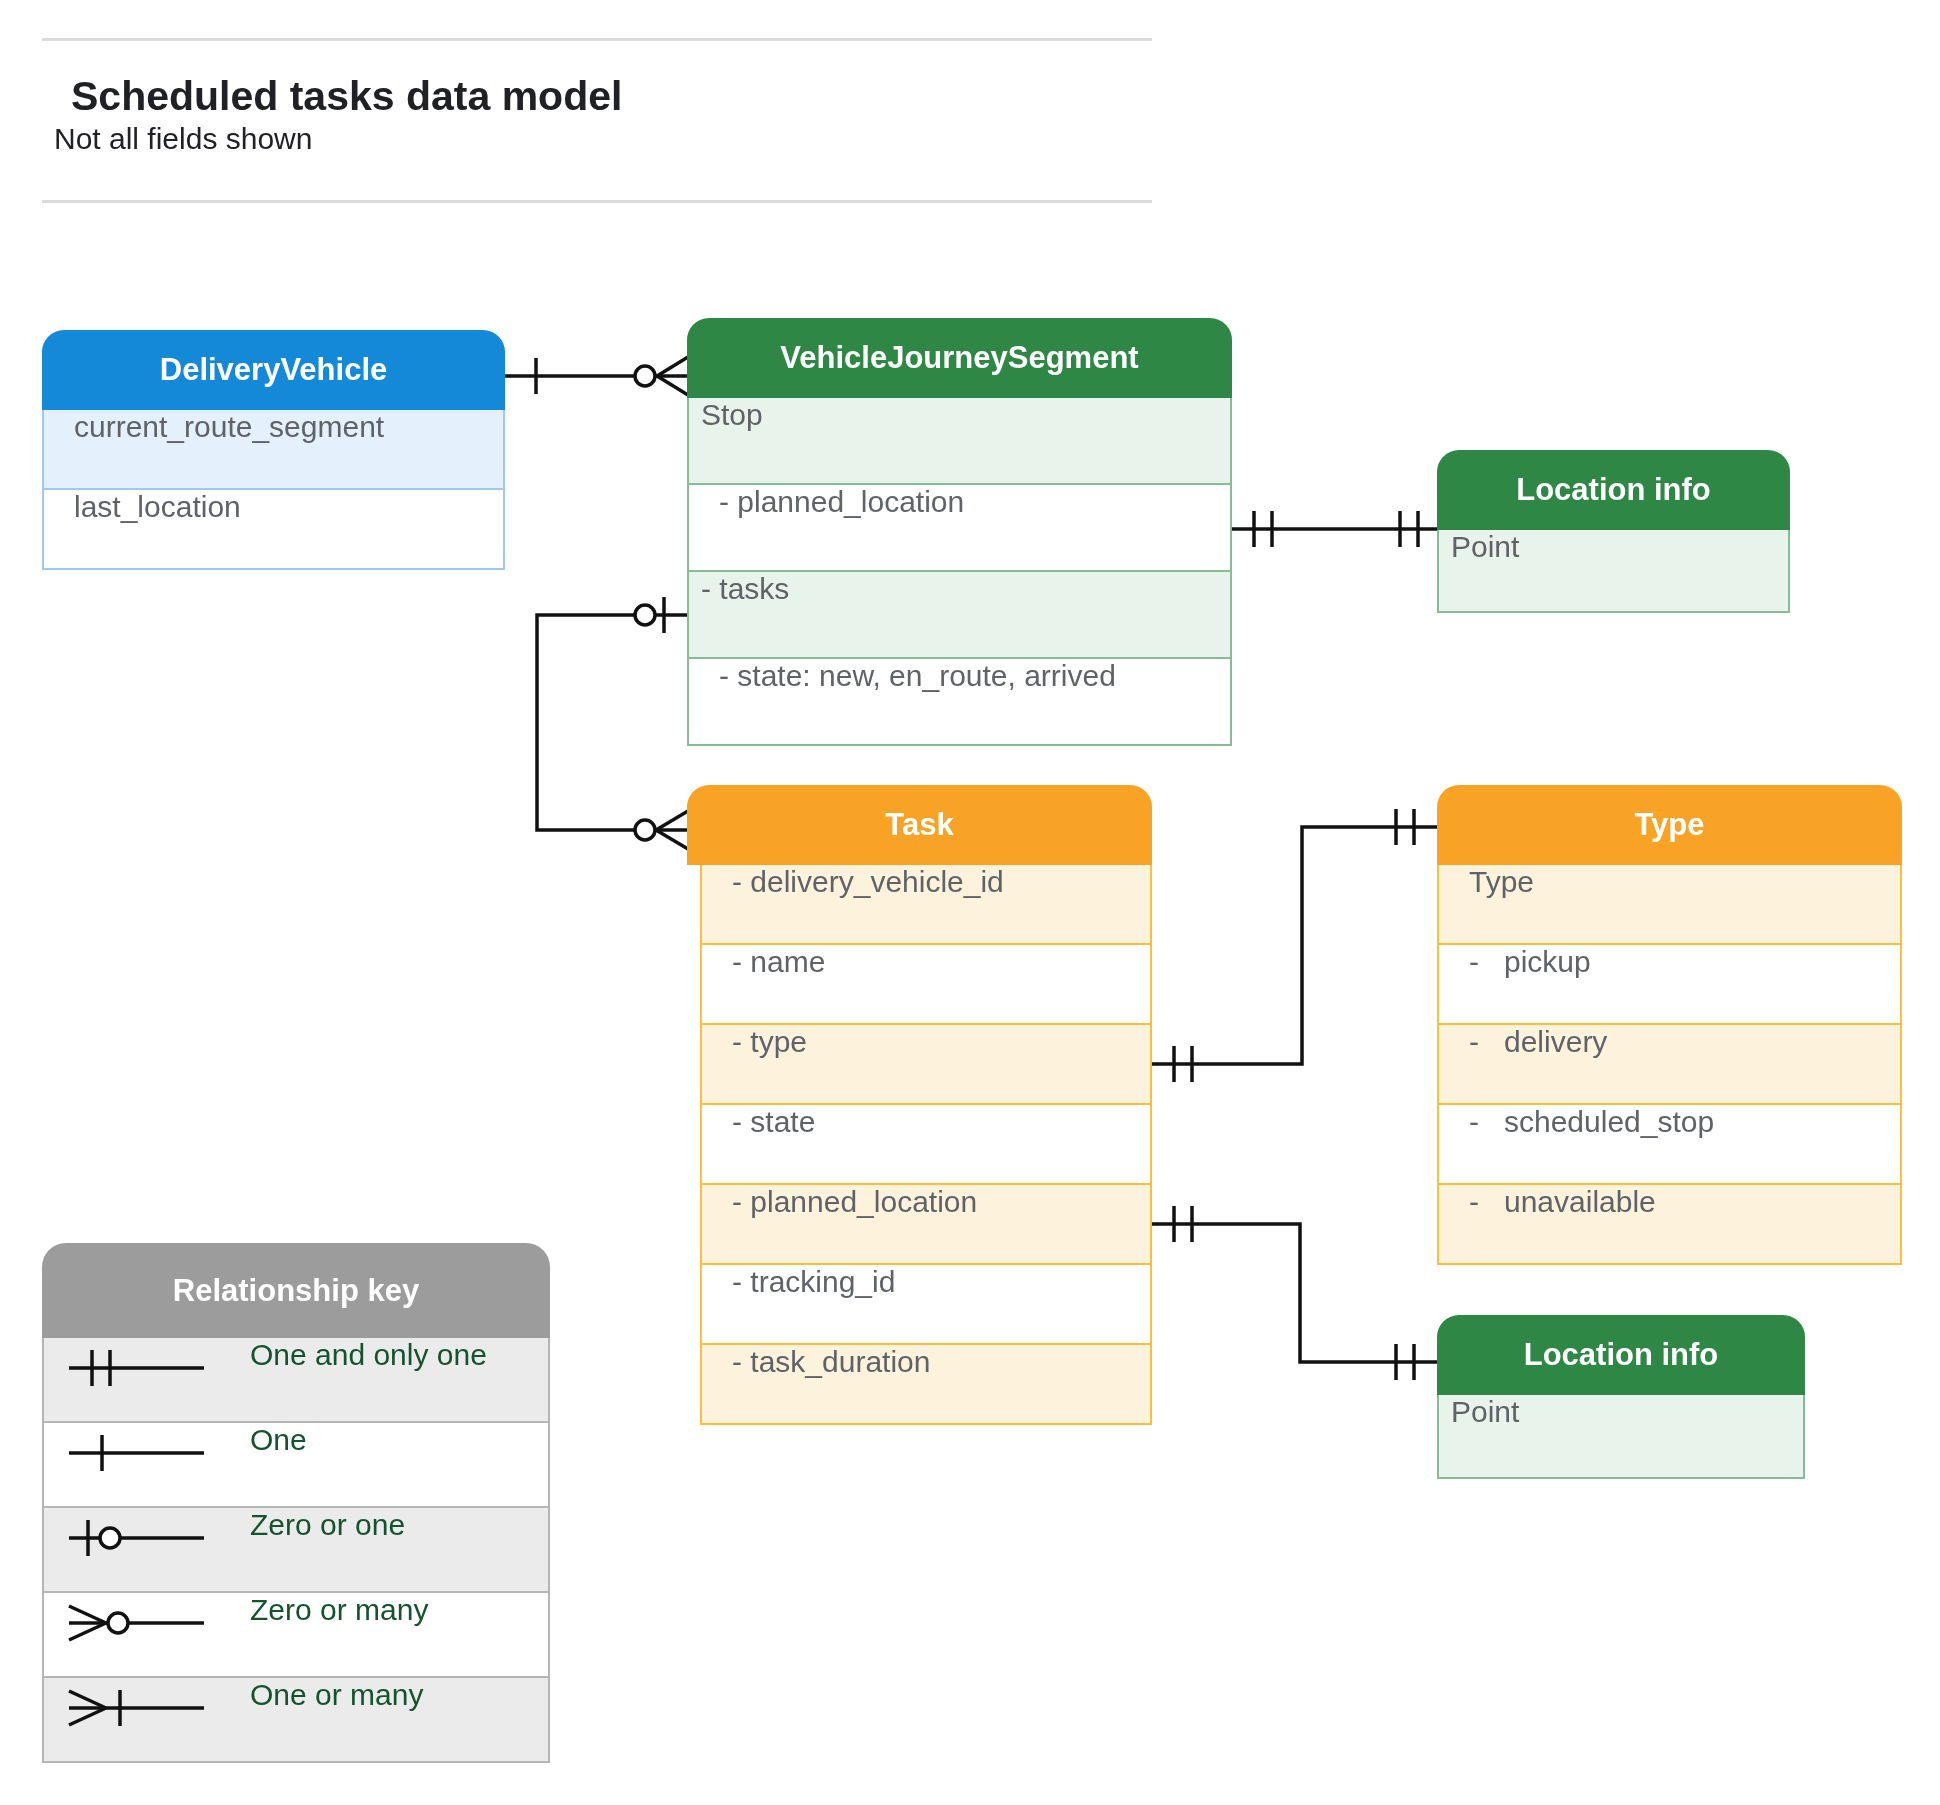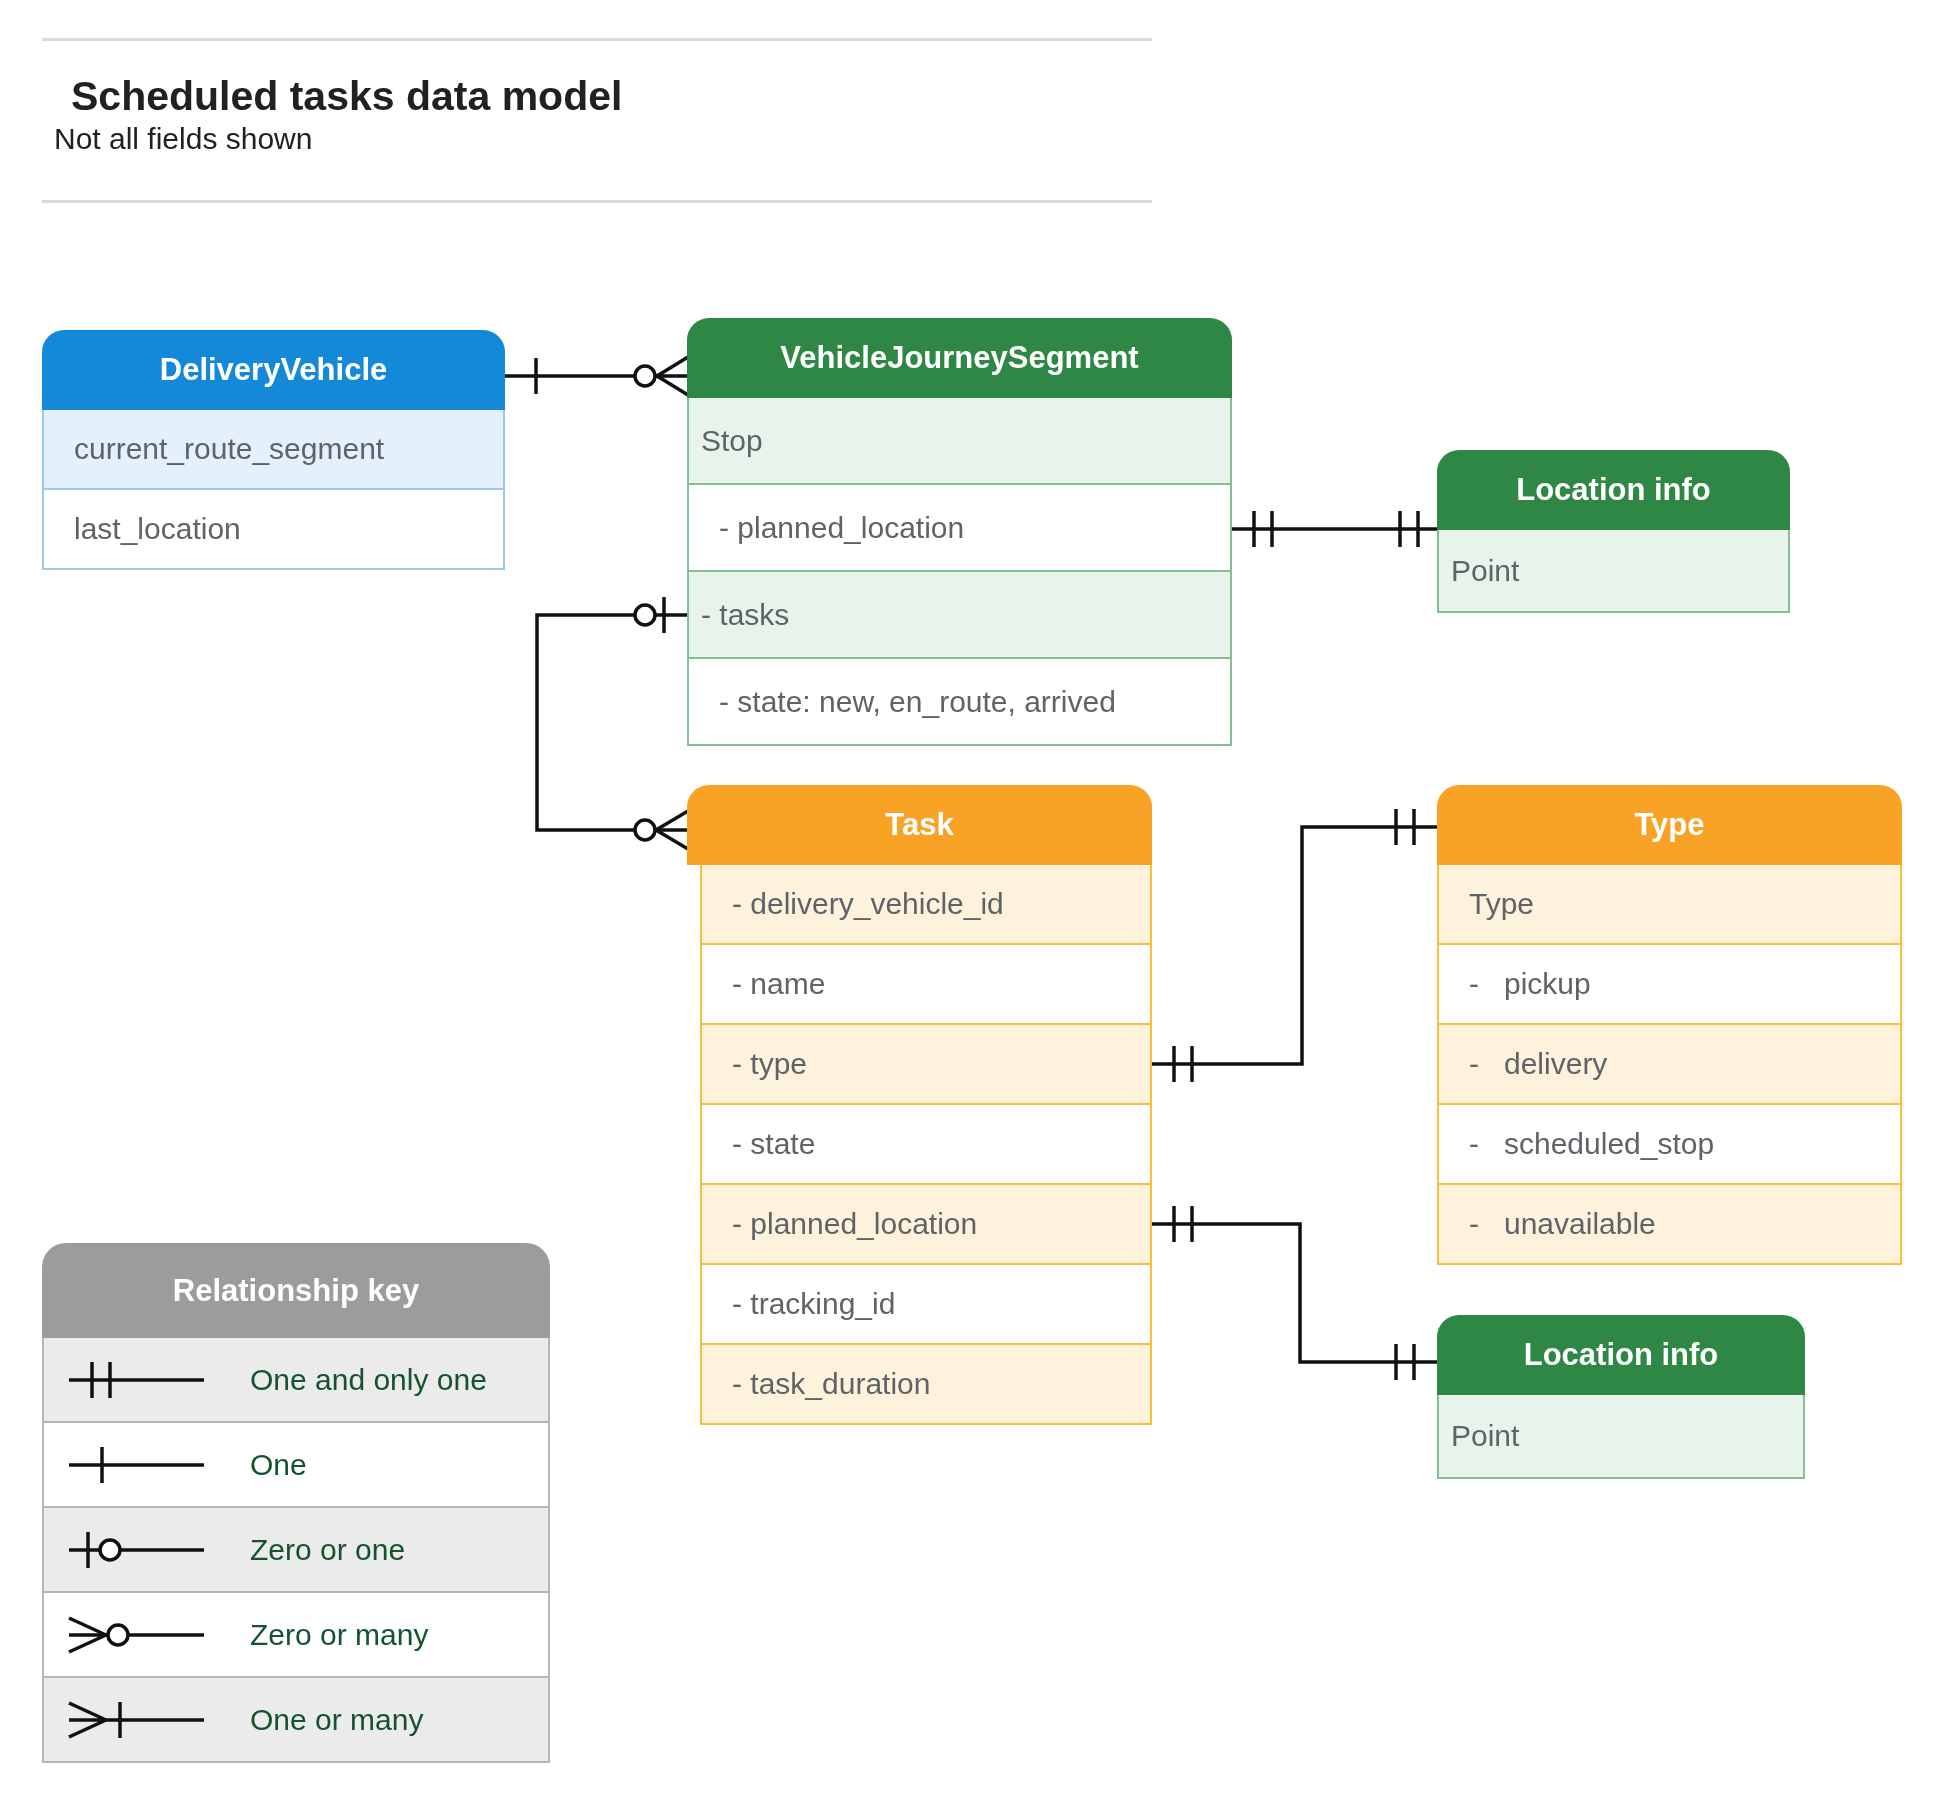--- a/index.html
+++ b/index.html
@@ -20,21 +20,21 @@
   }
   #connectors{position:absolute;left:0;top:0;z-index:1;}
   .entity{position:absolute;z-index:2;}
   .entity-header{
     display:flex;align-items:center;justify-content:center;
     height:80px;border-radius:22px 22px 0 0;
     color:#ffffff;font-size:31px;font-weight:bold;
   }
   .entity-body{background:#ffffff;}
   .entity-row{
-    display:flex;align-items:center;
+    display:flex;align-items:flex-start;
     padding-left:30px;font-size:30px;color:#5f6368;
     border-style:solid;border-width:0 2px 2px 2px;
   }
   .entity-row span{white-space:pre;}
   
   .t-blue .entity-header{background:#1489d8;}
   .t-blue .entity-row{border-color:#9dc8f0;background:#ffffff;}
   .t-blue .entity-row.shaded{background:#e4f0fb;}
   .t-green .entity-header{background:#2e8745;}
   .t-green .entity-row{border-color:#86bd96;background:#ffffff;}

